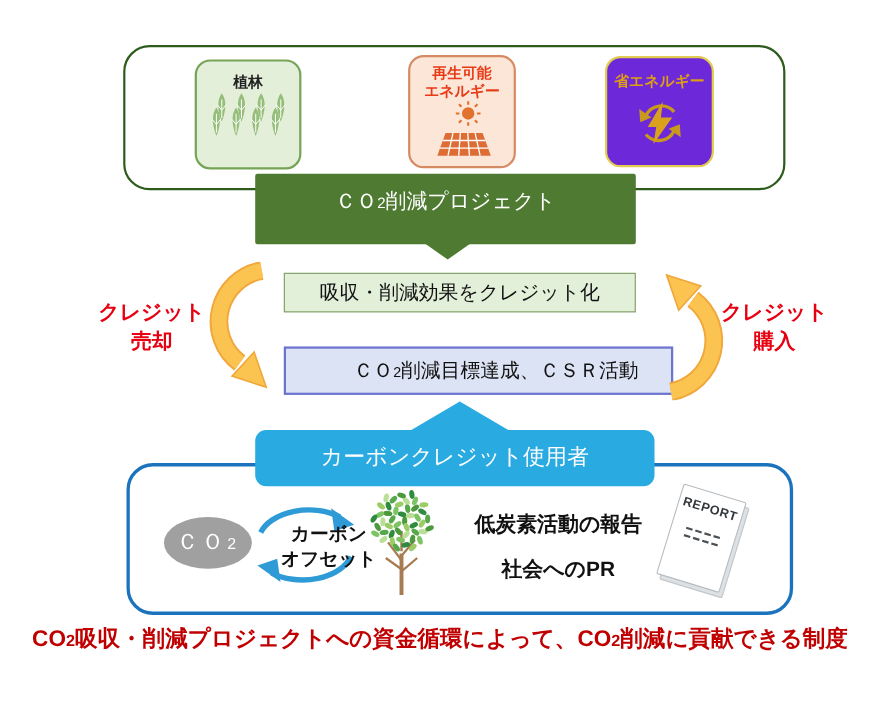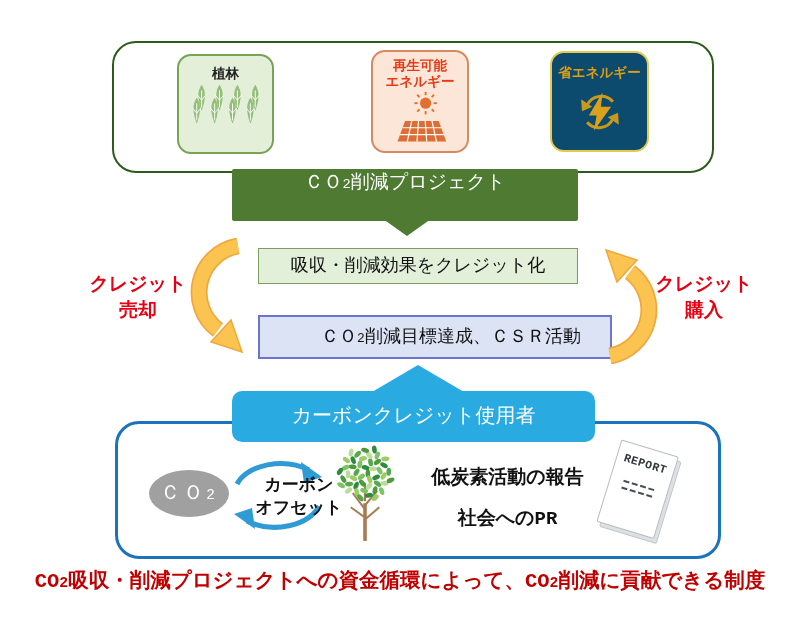--- a/index.html
+++ b/index.html
@@ -1,33 +1,33 @@
 <!DOCTYPE html>
 <html><head>
 <meta charset="utf-8">
 <style>
   html,body{margin:0;padding:0;background:#fff;}
   .canvas{position:relative;width:800px;height:639px;background:#fff;overflow:hidden;
-          font-family:Liberation Mono, monospace;color:#111;}
+          font-family:Liberation Sans, sans-serif;color:#111;}
   .abs{position:absolute;}
 
   
   .top-box{left:112px;top:41px;width:598px;height:128px;border:2.5px solid #2C5B1B;border-radius:24px;background:#fff;}
   .card{position:absolute;border-radius:14px;text-align:center;}
   .card .lbl{font-weight:bold;font-size:13.5px;line-height:16px;}
   .card .lbl span{display:block;}
   .card1{left:177px;top:54px;width:93px;height:96px;background:#E3EFD9;border:2px solid #76A356;}
   .card1 .lbl{margin-top:11px;color:#222;}
   .card2{left:371px;top:50px;width:94px;height:99px;background:#FBE6D7;border:2px solid #D58A61;}
   .card2 .lbl{margin-top:7px;color:#E83A17;}
-  .card3{left:550px;top:51px;width:95px;height:97px;background:#0c4a6e;border:2px solid #E3CB52;}
+  .card3{left:550px;top:51px;width:95px;height:97px;background:#6d28d9;border:2px solid #E3CB52;}
   .card3 .lbl{margin-top:13px;color:#DF9F13;}
 
   .green-banner{left:232px;top:158px;width:346px;height:50px;background:#4E7A31;color:#fff;
-                font-size:19px;line-height:24px;text-align:center;padding-top:2px;z-index:2;border-radius:2px;margin-top:11px;}
+                font-size:19px;line-height:24px;text-align:center;padding-top:14px;z-index:2;border-radius:2px;}
   .sub2{font-size:0.72em;}
   .tri-down{left:369px;top:209px;width:0;height:0;border-left:38px solid transparent;
             border-right:38px solid transparent;border-top:27px solid #4E7A31;}
 
   
   .credit-box{left:258px;top:248px;width:318px;height:34px;background:#E2EFD9;border:1.5px solid #7D9C62;
               font-size:18px;line-height:34px;text-align:center;}
   .goal-box{left:258px;top:315px;width:318px;height:40px;background:#DCE3F5;border:2px solid #6C74CE;
             font-size:18px;line-height:40px;text-align:center;padding-left:32px;}
 

